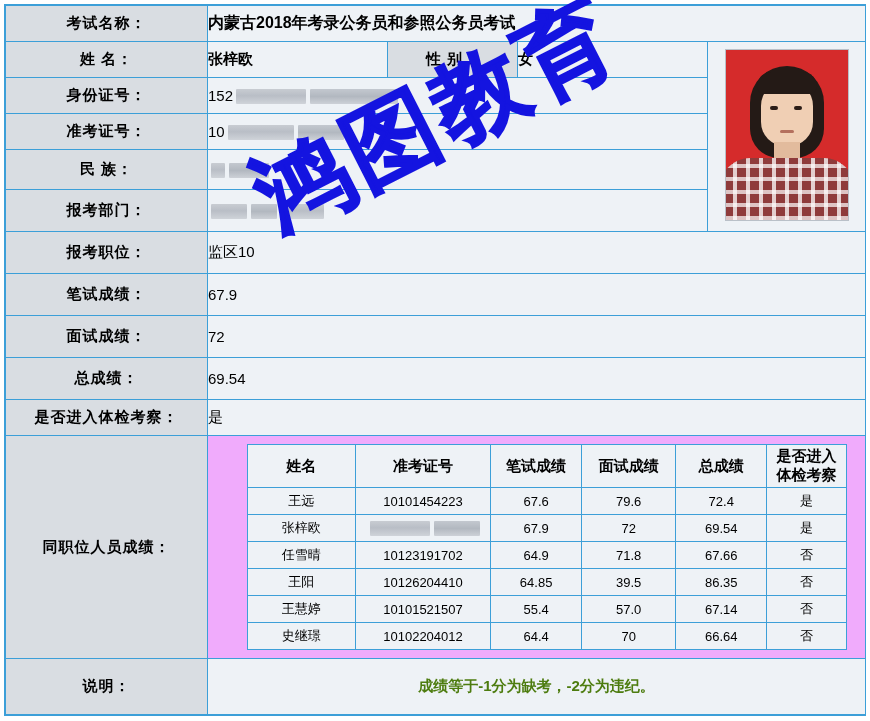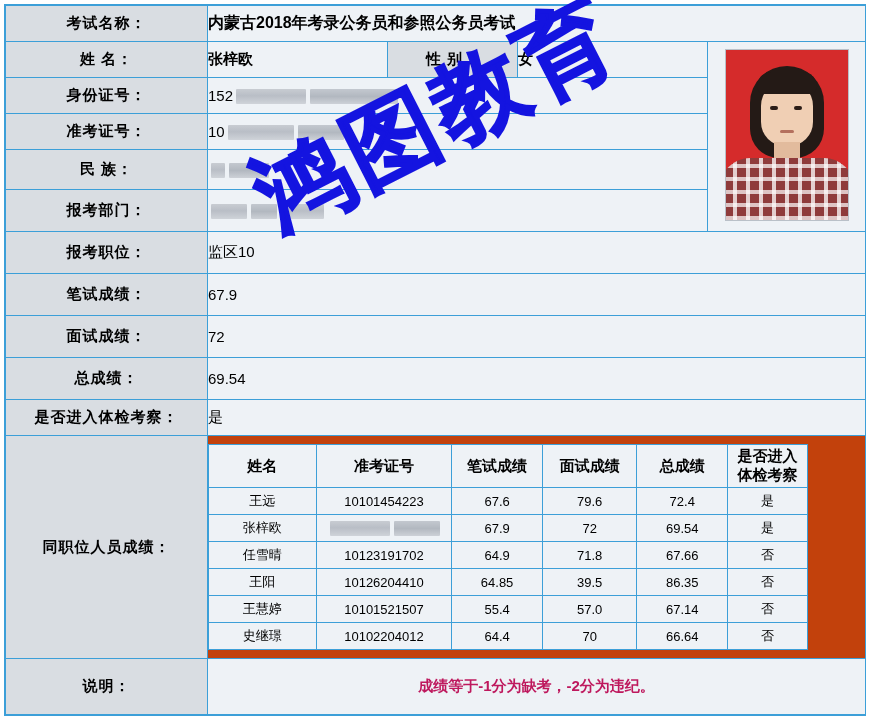--- a/index.html
+++ b/index.html
@@ -156,44 +156,44 @@
     height: 62px;
     background:
       repeating-linear-gradient(90deg, rgba(255,255,255,.75) 0 4px, rgba(0,0,0,0) 4px 13px),
       repeating-linear-gradient(0deg, rgba(255,255,255,.7) 0 4px, rgba(0,0,0,0) 4px 13px),
       #8f3b3b;
     border-radius: 30px 30px 0 0;
   }
 
   
   .peers-wrap {
-    background: #c2410c;
+    background: #f0abfc;
     padding: 8px 18px 8px 0;
     display: flex;
-    justify-content: flex-start;
+    justify-content: flex-end;
   }
   table.peers {
     border-collapse: collapse;
     width: 600px;
     background: #eef2f6;
   }
   table.peers th, table.peers td {
     border: 1px solid #3c9fd8;
     text-align: center;
     font-size: 13px;
     height: 24px;
     padding: 1px 2px;
   }
   table.peers th {
     font-weight: bold;
     height: 40px;
     font-size: 15px;
   }
   .note {
-    color: #be185d;
+    color: #4d7c0f;
     font-weight: bold;
     text-align: center;
     font-size: 15px;
     background: #eef2f6;
   }
 
   
   .watermark {
     position: absolute;
     left: 235px;

